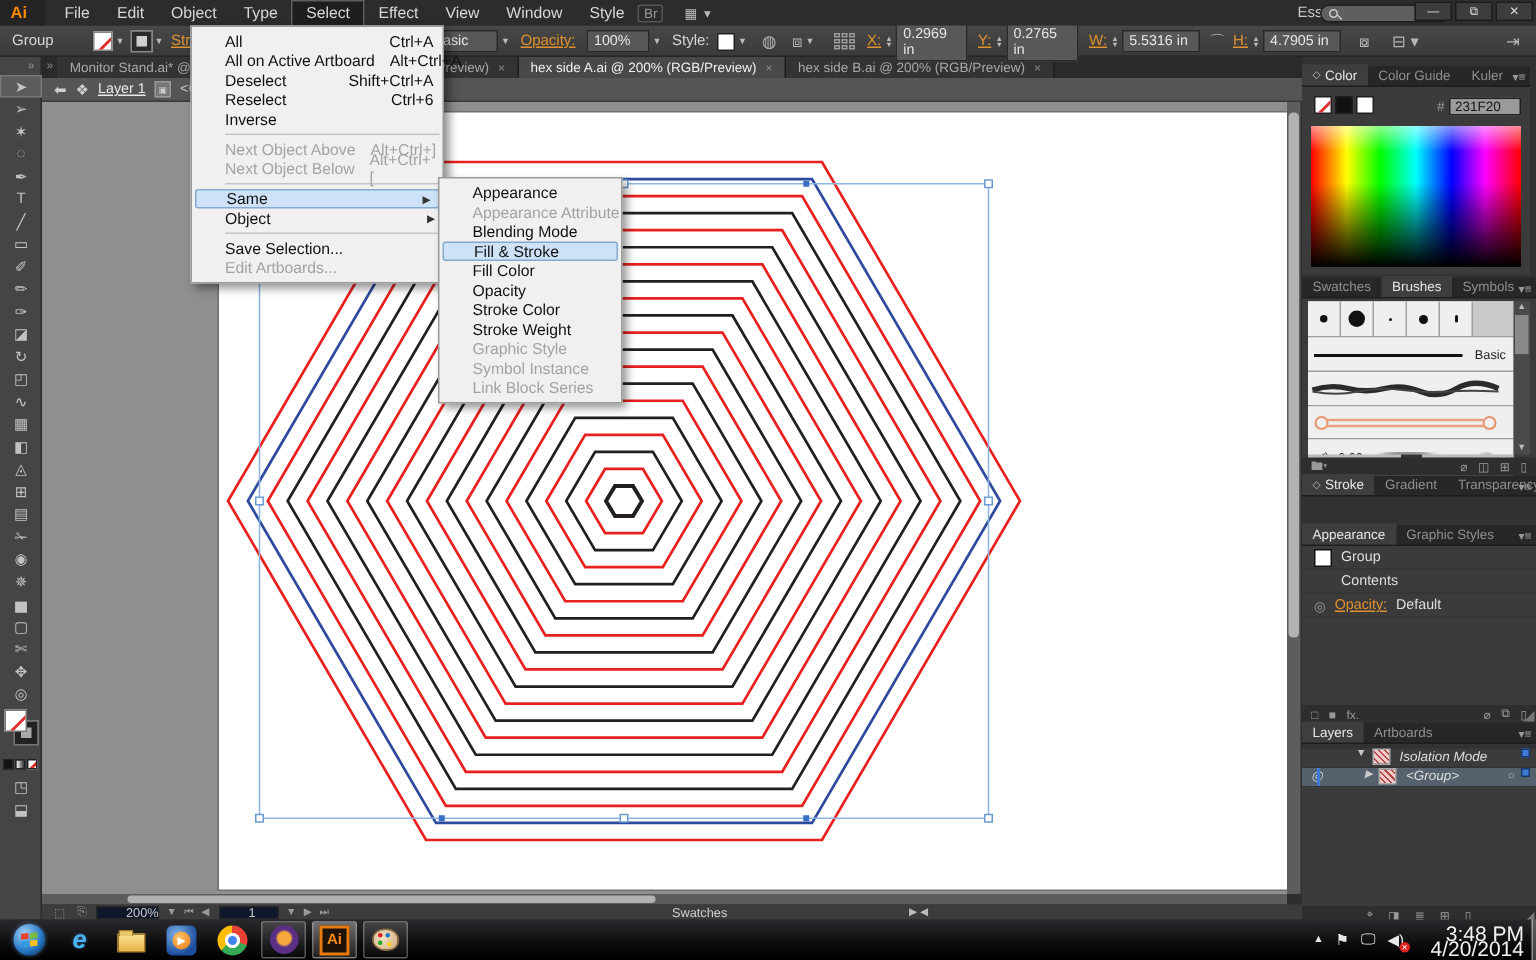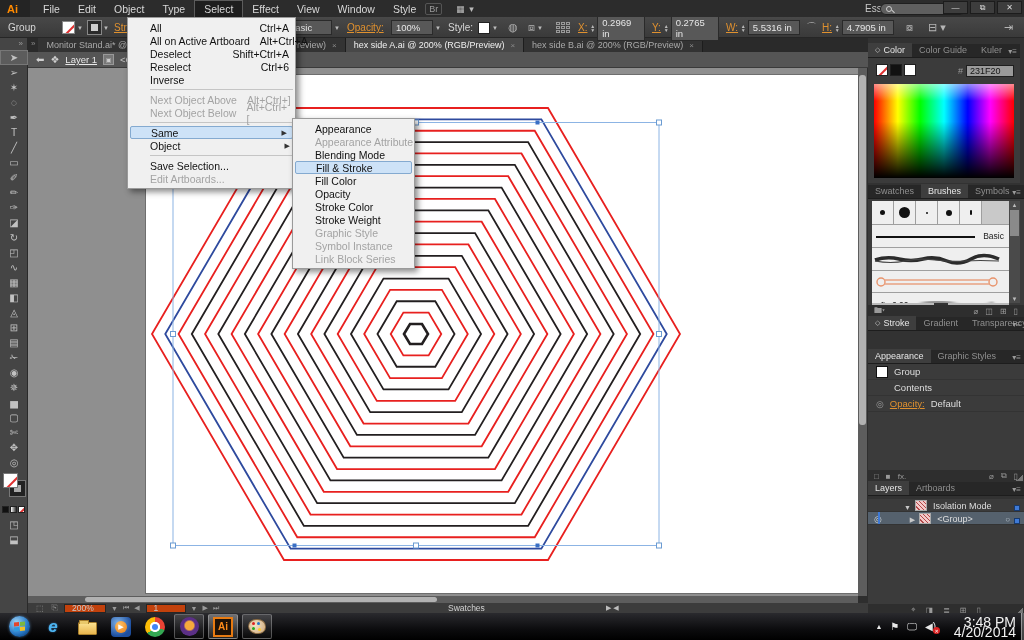--- a/index.html
+++ b/index.html
@@ -155,36 +155,36 @@
   .brushline { position:absolute; left:4px; right:34px; top:11px; height:1.6px; background:#111; }
 
   .strokerow { display:flex; align-items:center; gap:4px; padding:4px 8px; color:#cfcfcf; font-size:9.5px; }
 
   .arow { height:16px; display:flex; align-items:center; gap:6px; padding:0 8px;
     border-bottom:1px solid #333; color:#dedede; font-size:9.5px; }
   .arow .asw { width:12px; height:12px; background:#fff; border:1px solid #111; }
   .arow .aeye { color:#9a9a9a; font-size:9px; }
   .aorange { color:#e0912f; text-decoration:underline; }
 
-  .lrow { height:13px; display:flex; align-items:flex-end; color:#dedede; font-size:9px; position:relative;
-    border-bottom:1px solid #333; }
+  .lrow { height:13px; display:flex; align-items:flex-start; color:#dedede; font-size:9px; position:relative;
+    border-bottom:1px solid #333;font-style:italic; }
   .lrow.selected { background:#55616d; }
   .lrow.selected::before { content:''; position:absolute; left:10px; top:0; bottom:0; width:2px; background:#3f7ad6; }
   .lthumb { width:12px; height:11px; border:1px solid #aaa;
     background:repeating-linear-gradient(45deg,#f3c9c9 0 2px,#b24949 2px 3px); }
   .lblue { width:6px; height:6px; background:#3f7ad6; border:1px solid #173a6e; margin-left:auto; margin-right:4px; }
   .ltarget { color:#b9c4ce; font-size:8px; margin-left:6px; }
   .grip { position:absolute; right:1px; bottom:1px; width:7px; height:7px;
     background:linear-gradient(135deg,transparent 50%,#777 50%); }
 
   
   .statusbar { position:absolute; left:28px; top:603px; width:840px; height:10px; background:#3c3c3c;
     display:flex; align-items:center; color:#c9c9c9; font-size:8.5px; z-index:20; }
   .sb-ic { color:#8f8f8f; margin-left:8px; font-size:8px; }
-  .sb-box { background:#c2410c; border:1px solid #262626; padding:0 7px; height:9px;
+  .sb-box { background:#0f172a; border:1px solid #262626; padding:0 19px; height:9px;
     display:flex; align-items:center; margin-left:6px; }
   .sb-nav { color:#9a9a9a; margin-left:5px; font-size:7px; }
   .sb-status { position:absolute; left:420px; color:#d2d2d2; }
   .sb-arrows { position:absolute; left:578px; color:#bdbdbd; font-size:7px; }
 
   
   .taskbar { position:absolute; left:0; top:613px; width:1024px; height:27px;
     background:linear-gradient(#2a2a2e,#0c0c0e 60%,#000); display:flex; align-items:center; z-index:50; }
   .tb-app { width:30px; height:25px; display:flex; align-items:center; justify-content:center; margin-left:4px; }
   .tb-boxed { border:1px solid rgba(255,255,255,.28); border-radius:2px;

